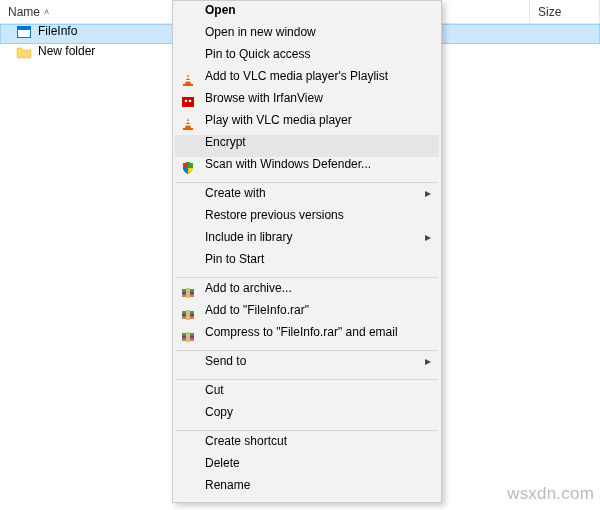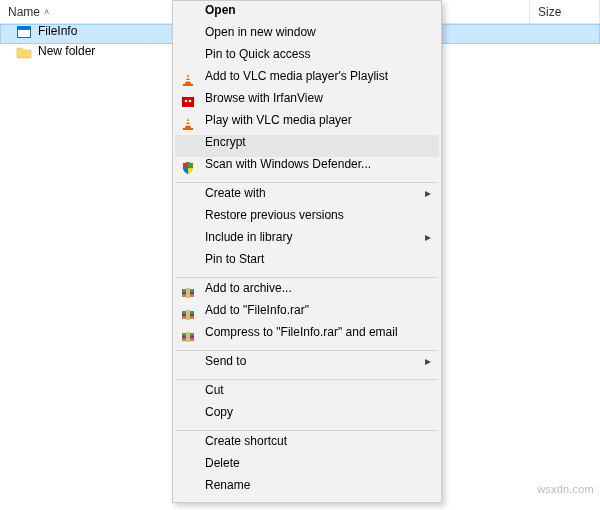--- a/index.html
+++ b/index.html
@@ -98,22 +98,22 @@
     color: #444;
   }
   .msep {
     height: 1px;
     margin: 3px 1px;
     background: #d6d6d6;
   }
   .watermark {
     position: absolute;
     right: 6px;
-    bottom: 15px;
-    font-size: 11px;
+    bottom: 6px;
+    font-size: 17px;
     color: #bbb;
     letter-spacing: 0.2px;
   }
 </style>
 </head>
 <body>
 
 <div class="headers">
   <div class="hcol col-name">
     <span>Name</span>

